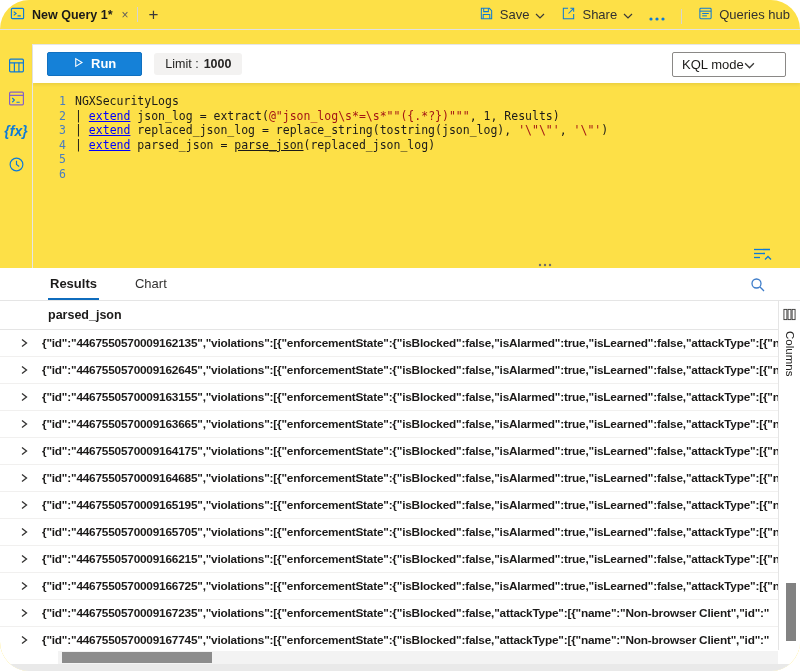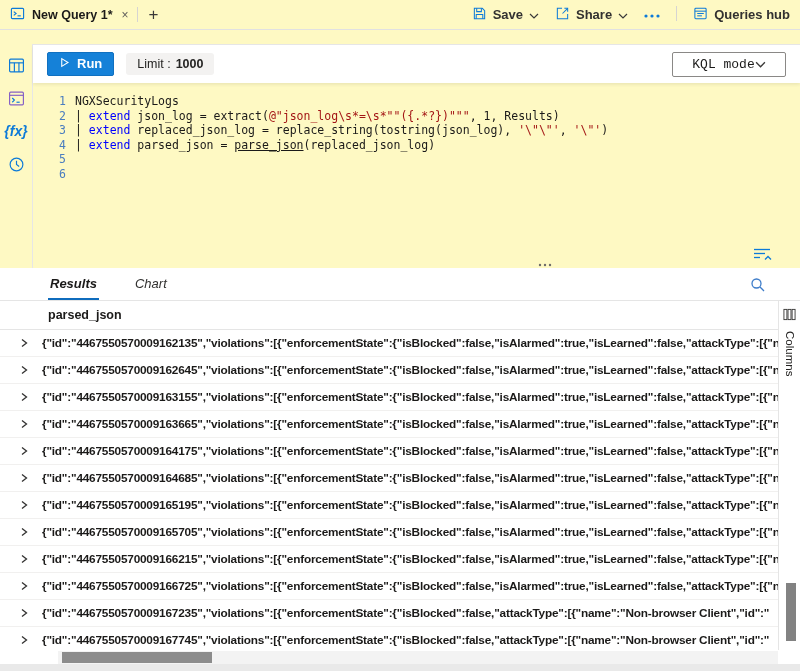--- a/index.html
+++ b/index.html
@@ -1,68 +1,68 @@
 <!DOCTYPE html>
 <html><head>
 <meta charset="utf-8">
 <style>
   * { margin:0; padding:0; box-sizing:border-box; }
   body { background:#fff; }
-  .app { width:800px; height:671px; position:relative; overflow:hidden; background:#fef9c3;
-         font-family:"Liberation Sans", sans-serif; font-size:13px; color:#252423; }
+  .app { width:800px; height:671px; position:relative; overflow:hidden; background:#fde047;
+         font-family:"Liberation Sans", sans-serif; font-size:13px; color:#252423;border-radius:29px; }
 
   
   .tabbar { height:30px; display:flex; align-items:center; border-bottom:1px solid #e1e1e1; }
   .qtab { display:flex; align-items:center; gap:7px; padding:0 8px 0 10px; height:100%; cursor:pointer; }
   .qtab-label { font-weight:700; font-size:12.5px; color:#1b1a19; }
   .qtab-close { color:#5f5d5b; font-size:12px; margin-left:2px; }
   .vdiv { width:1px; height:15px; background:#d6d4d2; }
   .newtab { font-size:17px; color:#3b3a39; background:none; border:none; padding:0 11px; cursor:pointer; }
-  .tb-actions { margin-left:auto; display:flex; align-items:flex-start; gap:16px; padding-right:10px;font-weight:bold; }
+  .tb-actions { margin-left:auto; display:flex; align-items:flex-end; gap:16px; padding-right:10px; }
   .tb-btn { display:flex; align-items:center; gap:6px; font-size:13px; color:#323130; cursor:pointer; white-space:nowrap; }
 
   
   .workspace { height:238px; display:flex; padding-top:14px; }
   .rail { width:33px; border-right:1px solid #e6e6e6; display:flex; flex-direction:column;
           align-items:center; gap:13px; padding-top:11px; flex-shrink:0; }
   .rail button { background:none; border:none; width:20px; height:20px; display:flex;
                  align-items:center; justify-content:center; cursor:pointer; }
   .fx-label { color:#0c7ad8; font-size:14px; font-style:italic; font-weight:700; }
   .main { flex:1; display:flex; flex-direction:column; border-top:1px solid #e6e6e6; min-width:0; }
 
   .toolbar { display:flex; align-items:center; gap:12px; height:38px; padding:0 14px;
              background:#fff; position:relative; z-index:2; box-shadow:0 2px 3px rgba(0,0,0,.07); }
   .run-btn { display:flex; align-items:center; gap:7px; background:#1581d8; border:1px solid #1070c0;
-             color:#fff; font-size:13px; font-weight:700; padding:3px 11px 4px; border-radius:2px; cursor:pointer; }
+             color:#fff; font-size:13px; font-weight:700; padding:3px 25px 4px; border-radius:2px; cursor:pointer; }
   .pill { display:flex; gap:5px; background:#f3f2f1; border-radius:3px; padding:4px 11px;
           font-size:12.5px; color:#252423; cursor:pointer; white-space:nowrap; }
   .pill b { font-weight:700; }
-  .mode-dd { margin-left:auto; width:114px; display:flex; align-items:center; justify-content:center;
+  .mode-dd { margin-left:auto; width:114px; display:flex; align-items:center; justify-content:flex-start;
              border:1px solid #8a8886; border-radius:2px; padding:4px 9px; font-size:13px;
-             background:#fff; color:#1b1a19; cursor:pointer;font-family:Liberation Mono, monospace; }
+             background:#fff; color:#1b1a19; cursor:pointer; }
 
   .editor { flex:1; display:flex; padding-top:11px; overflow:hidden;
             font-family:"DejaVu Sans Mono","Liberation Mono",monospace; font-size:11.5px; line-height:14.6px; }
   .gutter { width:33px; text-align:right; color:#4a7dbf; flex-shrink:0; }
   .gutter div { height:14.6px; }
   .code { padding-left:9px; color:#1b1a19; overflow:hidden; }
   .code-line { white-space:pre; height:14.6px; }
-  .seg-k { color:#0000ff; }
+  .seg-k { color:#0000ff;text-decoration:underline; }
   .seg-str { color:#a31515; }
   .seg-u { text-decoration:underline; }
 
   .splitter { height:22px; position:relative; }
   .dots { position:absolute; left:505px; top:9px; }
   .collapse { position:absolute; right:28px; top:1px; cursor:pointer; }
 
   
   .results { position:relative; height:403px; background:#fff; }
   .rtabs-row { height:33px; border-bottom:1px solid #e5e5e5; display:flex; align-items:flex-end;
                padding-left:48px; position:relative; }
-  .rtabs { display:flex;font-style:italic; }
+  .rtabs { display:flex; }
   .rtab { font-size:13px; padding:0 2px 9px; margin-right:34px; color:#323130; cursor:pointer; }
   .rtab.active { font-weight:700; border-bottom:2px solid #0f6cbd; padding-bottom:7px; color:#1b1a19; }
   .search { position:absolute; right:34px; top:9px; cursor:pointer; }
 
   .grid-header { height:29px; line-height:28px; padding-left:48px; font-size:12.5px; font-weight:700;
                  border-bottom:1px solid #e5e5e5; color:#1b1a19; }
   .rows { position:absolute; left:0; top:62px; right:22px; bottom:21px; overflow:hidden; }
   .grid-row { height:27px; display:flex; align-items:center; gap:13px; padding-left:19px;
               border-bottom:1px solid #f1f0ef; overflow:hidden; cursor:pointer; }
   .row-chevron { display:flex; flex-shrink:0; }

